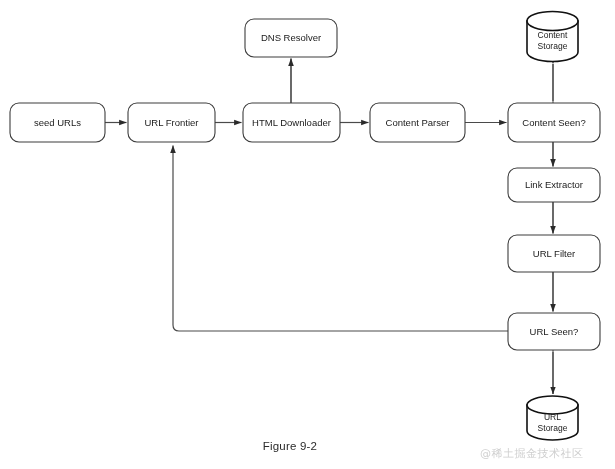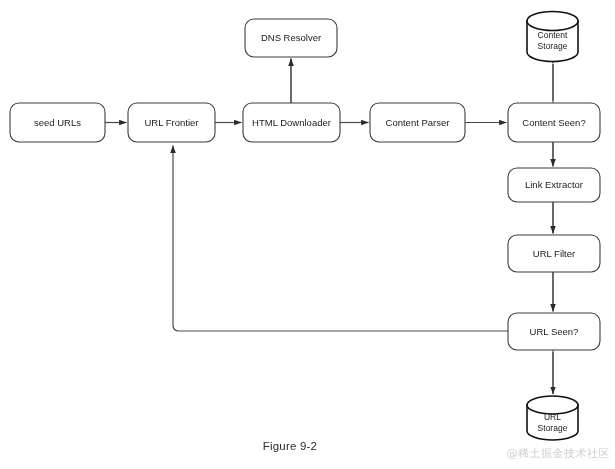--- a/index.html
+++ b/index.html
@@ -73,21 +73,21 @@
     font-size: 11.5px;
     color: #2b2b2b;
     font-family: Liberation Sans, sans-serif;
     letter-spacing: 0.2px;
   }
   .watermark-text {
     position: absolute;
     left: 480px;
     top: 446px;
     width: 130px;
-    text-align: right;
+    text-align: left;
     font-size: 11px;
     color: #cfcfcf;
     font-family: "DejaVu Sans", sans-serif;
     letter-spacing: 0.5px;
     user-select: none;
   }
 </style>
 </head>
 <body>
 

